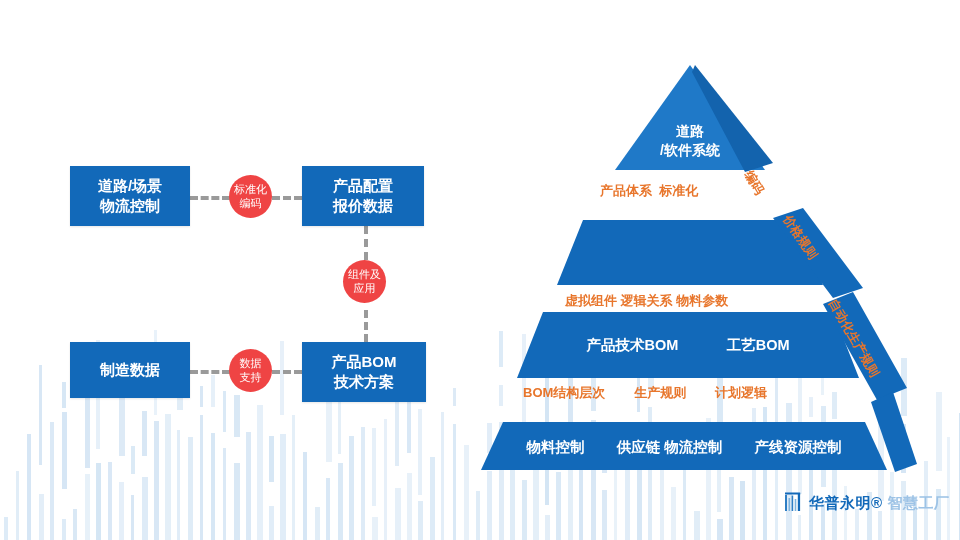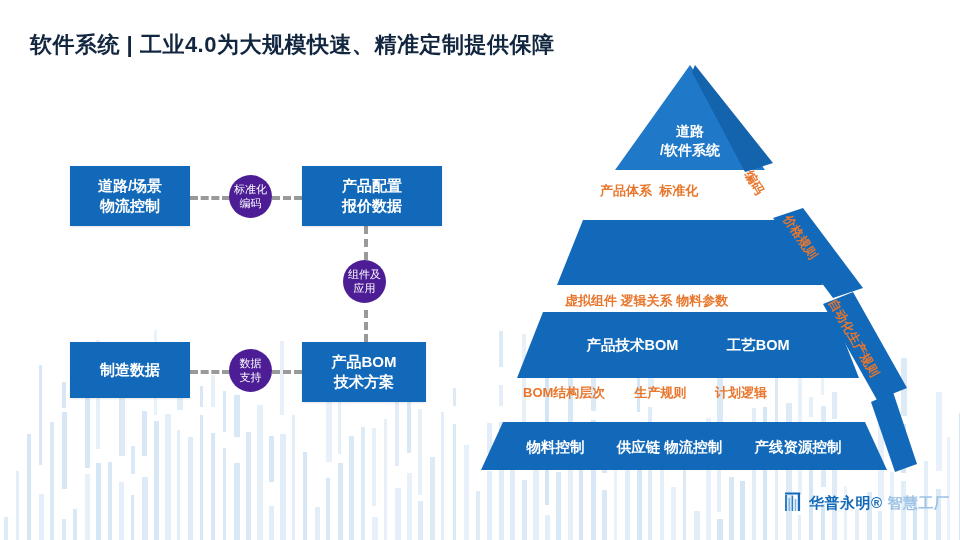--- a/index.html
+++ b/index.html
@@ -54,21 +54,21 @@
     font-size: 15px;
     line-height: 1.35;
     display: flex;
     align-items: center;
     justify-content: center;
     text-align: center;
     box-shadow: 0 1px 2px rgba(0,0,0,0.10);
   }
   .flow-circle {
     position: absolute;
-    background: #4c1d95;
+    background: #ef4444;
     border-radius: 50%;
     color: #ffffff;
     font-size: 11px;
     line-height: 1.25;
     display: flex;
     align-items: center;
     justify-content: center;
     text-align: center;
   }
   .dash-h {
@@ -277,35 +277,34 @@
       <div class="bgbar" style="left: 901px; top: 423.7px; width: 5.1px; height: 49.4px; opacity: 0.85;"></div>
       <div class="bgbar" style="left: 901px; top: 358.4px; width: 5.5px; height: 58.1px; opacity: 0.7;"></div>
       <div class="bgbar" style="left: 912.5px; top: 497.6px; width: 4px; height: 42.4px; opacity: 0.89;"></div>
       <div class="bgbar" style="left: 924px; top: 461.4px; width: 4.3px; height: 78.6px; opacity: 0.58;"></div>
       <div class="bgbar" style="left: 935.5px; top: 489.2px; width: 5.6px; height: 50.8px; opacity: 0.74;"></div>
       <div class="bgbar" style="left: 935.5px; top: 391.6px; width: 6px; height: 79.6px; opacity: 0.47;"></div>
       <div class="bgbar" style="left: 947px; top: 436.9px; width: 3.1px; height: 103.1px; opacity: 0.45;"></div>
       <div class="bgbar" style="left: 958.5px; top: 412.5px; width: 5.5px; height: 127.5px; opacity: 0.89;"></div>
     </div>
 
-  <div id="title">软件系统 | 工业4.0为大规模快速、精准定制提供保障</div>
 
   <div class="dash-h" style="left:190px; top:196px; width:40px;"></div>
   <div class="dash-h" style="left:272px; top:196px; width:30px;"></div>
   <div class="dash-v" style="left:364px; top:226px; height:34px;"></div>
   <div class="dash-v" style="left:364px; top:310px; height:32px;"></div>
   <div class="dash-h" style="left:190px; top:370px; width:40px;"></div>
   <div class="dash-h" style="left:272px; top:370px; width:30px;"></div>
 
   <div class="flow-box" style="left:70px; top:166px; width:120px; height:60px;">
     <span style="white-space:pre-line">道路/场景
 物流控制</span>
   </div>
 
-  <div class="flow-box" style="left:302px; top:166px; width:140px; height:60px;">
+  <div class="flow-box" style="left:302px; top:166px; width:122px; height:60px;">
     <span style="white-space:pre-line">产品配置
 报价数据</span>
   </div>
 
   <div class="flow-box" style="left:302px; top:342px; width:124px; height:60px;">
     <span style="white-space:pre-line">产品BOM
 技术方案</span>
   </div>
 
   <div class="flow-box" style="left:70px; top:342px; width:120px; height:56px;">

